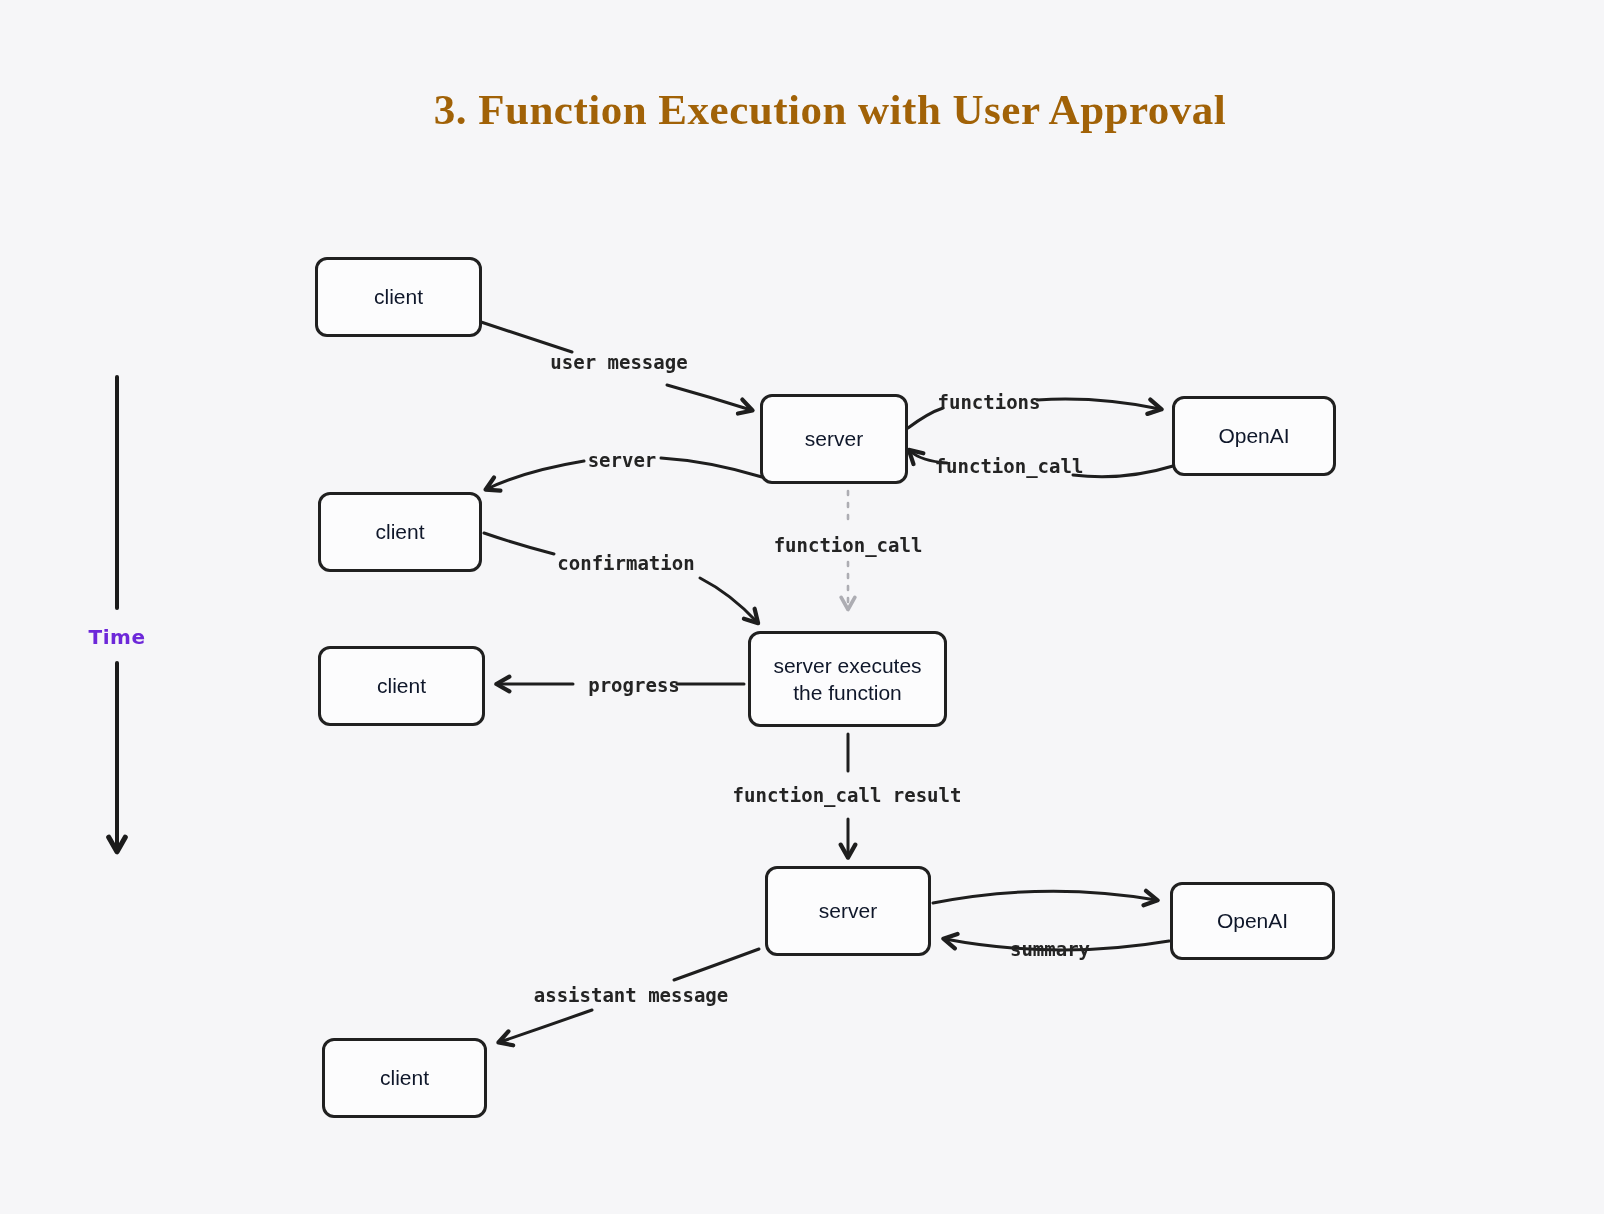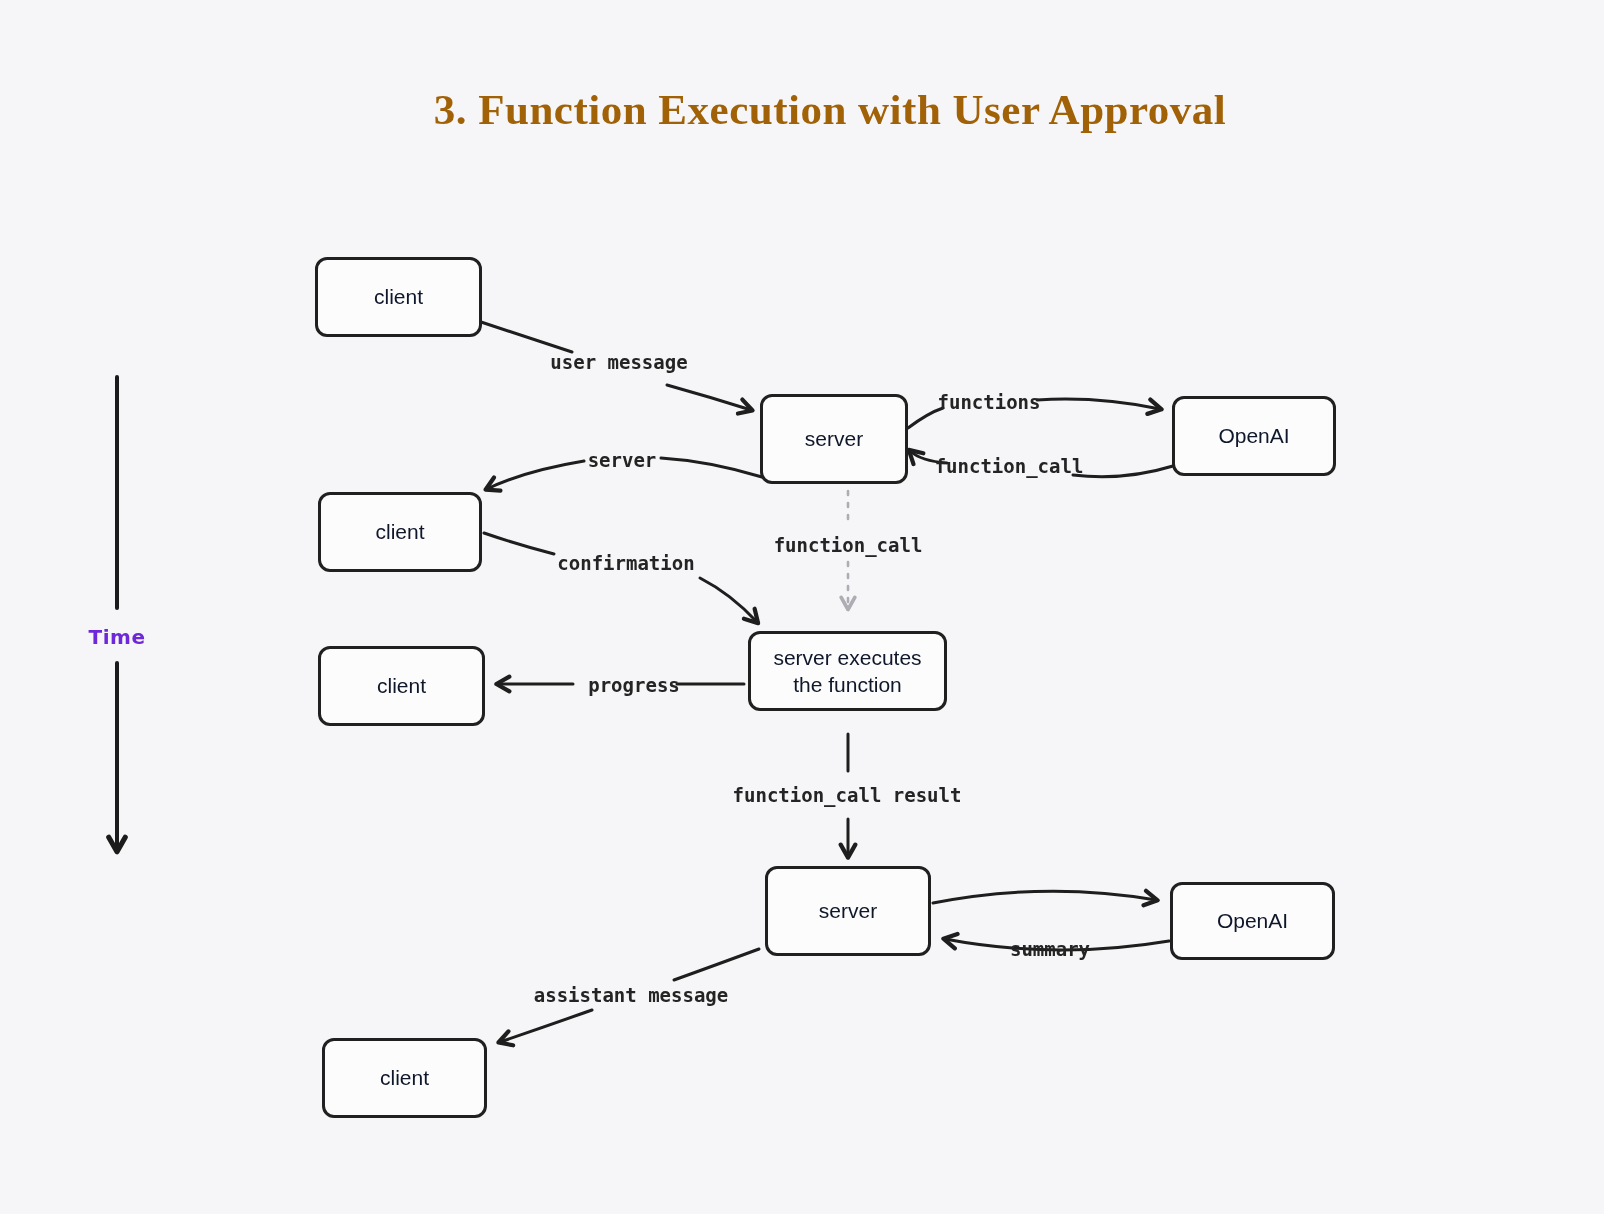--- a/index.html
+++ b/index.html
@@ -158,21 +158,21 @@
   </div>
 
   <div class="node" style="left:1172px; top:396px; width:164px; height:80px;">
     <span>OpenAI</span>
   </div>
 
   <div class="node" style="left:318px; top:492px; width:164px; height:80px;">
     <span>client</span>
   </div>
 
-  <div class="node" style="left:748px; top:631px; width:199px; height:80px;">
+  <div class="node" style="left:748px; top:631px; width:199px; height:96px;">
     <span>server executes the function</span>
   </div>
 
   <div class="node" style="left:318px; top:646px; width:167px; height:80px;">
     <span>client</span>
   </div>
 
   <div class="node" style="left:765px; top:866px; width:166px; height:90px;">
     <span>server</span>
   </div>

